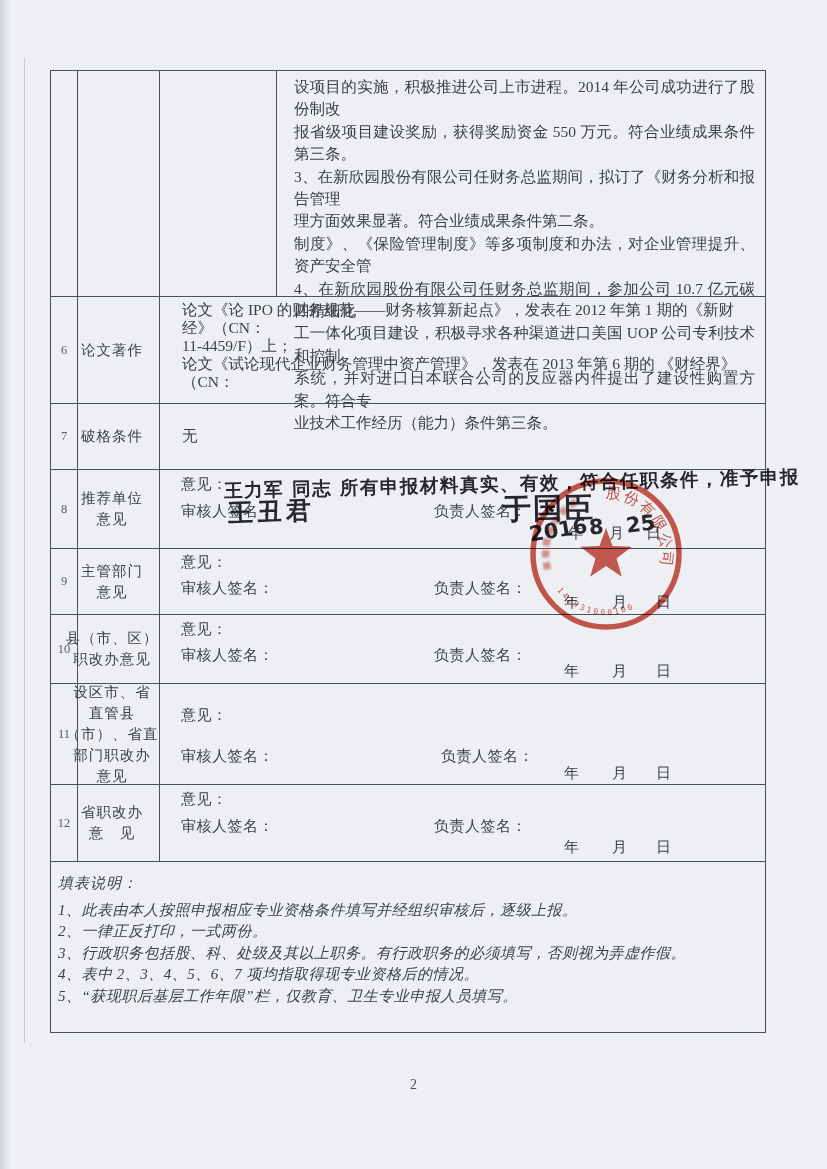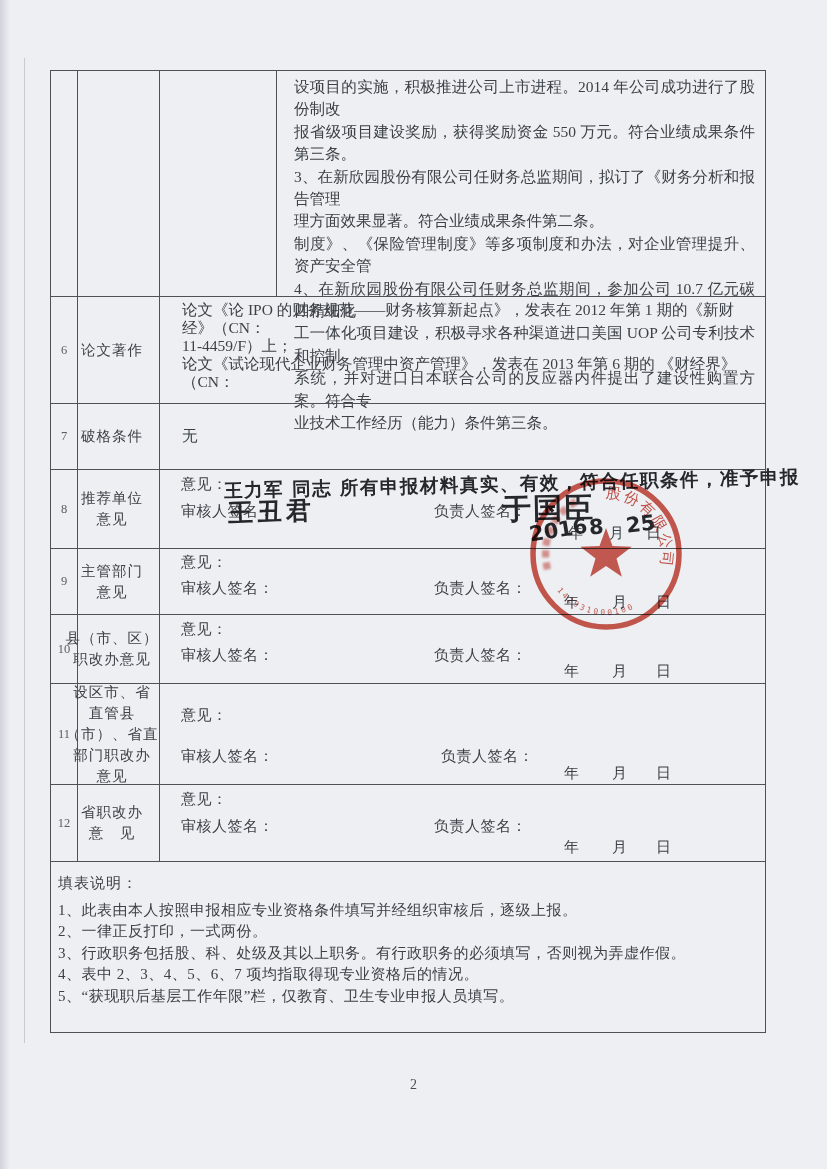--- a/index.html
+++ b/index.html
@@ -50,21 +50,21 @@
     transform:rotate(-2deg);font-weight:700;}
   .hw-responsible{left:502px;top:489px;font-size:29px;letter-spacing:2px;
     transform:rotate(-1deg);font-weight:700;}
   .hw-year{left:529px;top:518px;font-size:21px;transform:rotate(-9deg);font-weight:700;}
   .hw-month{left:589px;top:515px;font-size:21px;transform:rotate(-4deg);font-weight:700;}
   .hw-day{left:626px;top:512px;font-size:21px;transform:rotate(-7deg);font-weight:700;}
   
   .seal{position:absolute;left:513px;top:458px;width:200px;height:200px;
     mix-blend-mode:multiply;opacity:.93;z-index:5;}
   
-  .notes{padding:12px 10px 0 7px;font-size:15px;}
+  .notes{padding:12px 10px 0 7px;font-size:15px;font-style:italic;}
   .notes .ntitle{margin-bottom:7px;letter-spacing:1px;}
   .notes .nitem{line-height:21.4px;letter-spacing:.5px;}
   
   .pagenum{position:absolute;left:0;top:1077px;width:827px;text-align:center;
     font-size:14px;color:#4a4f55;}
 </style>
 </head>
 <body>
 
 <div class="edge-shade"></div>

